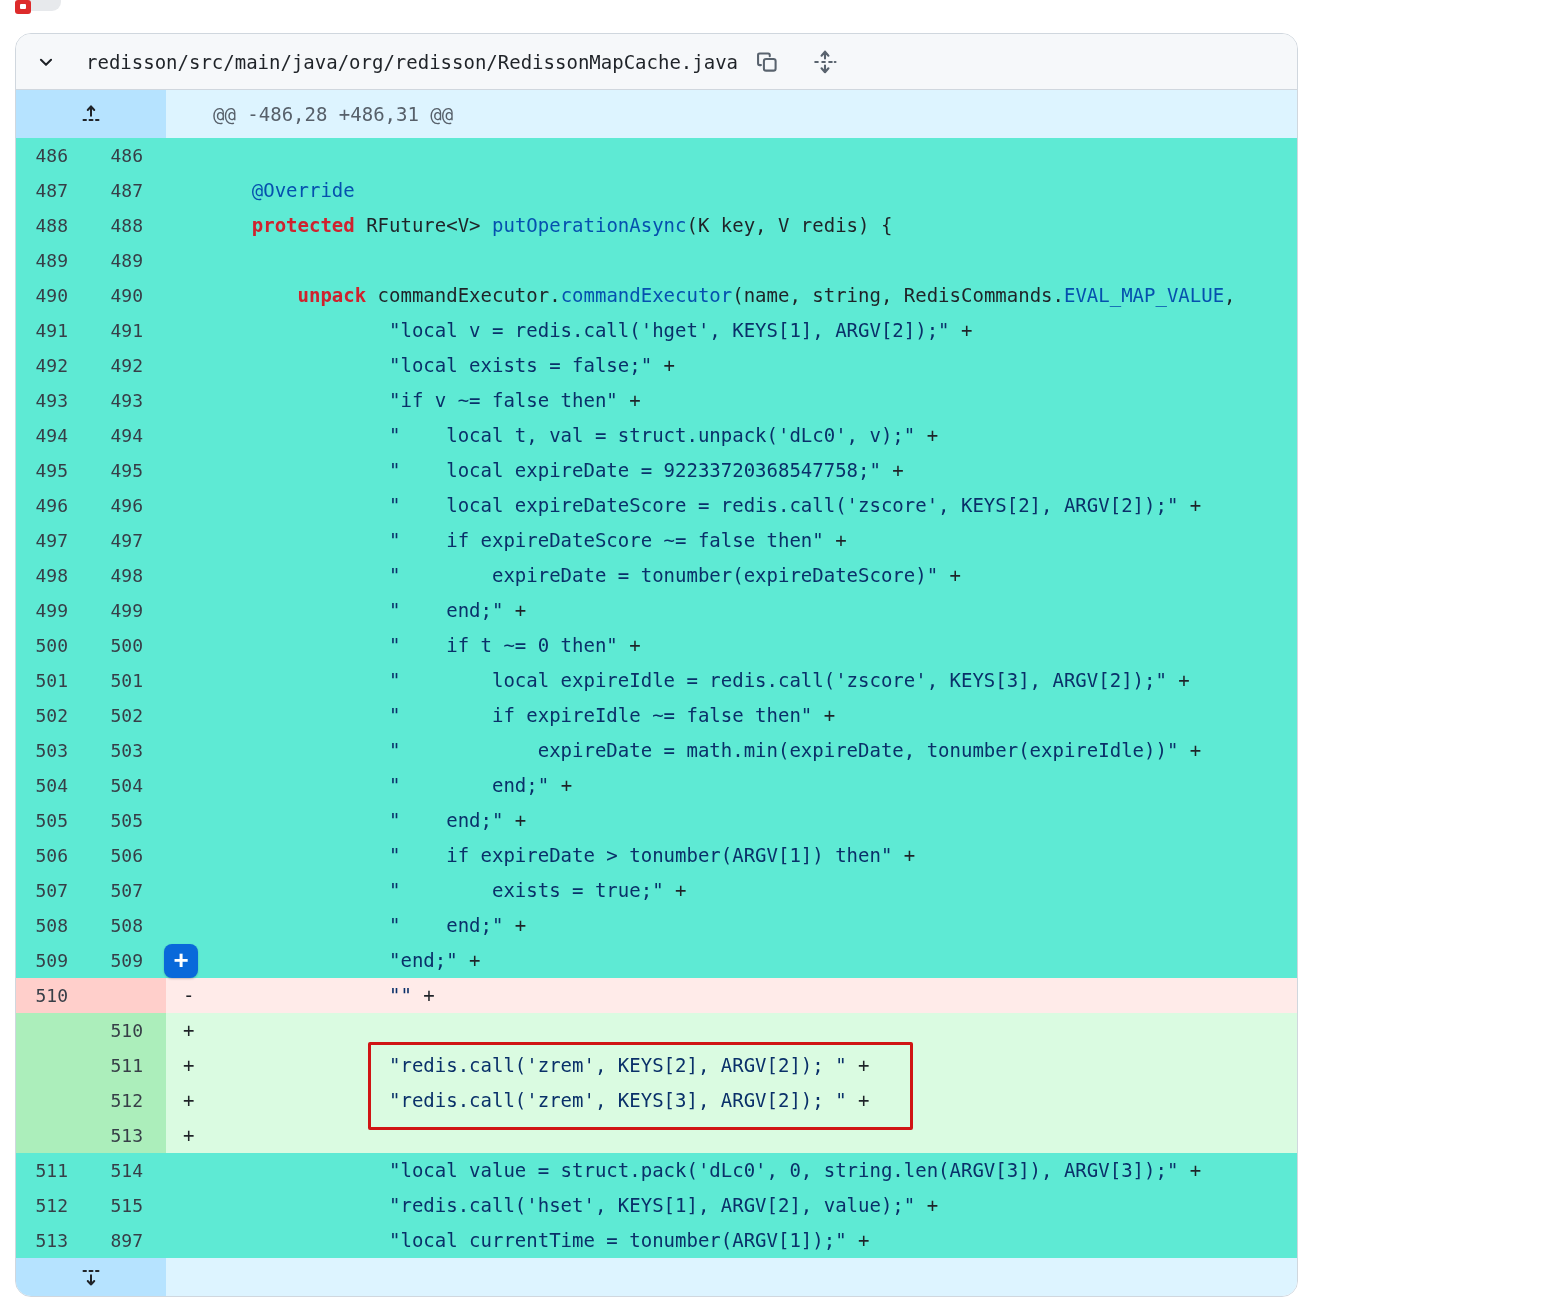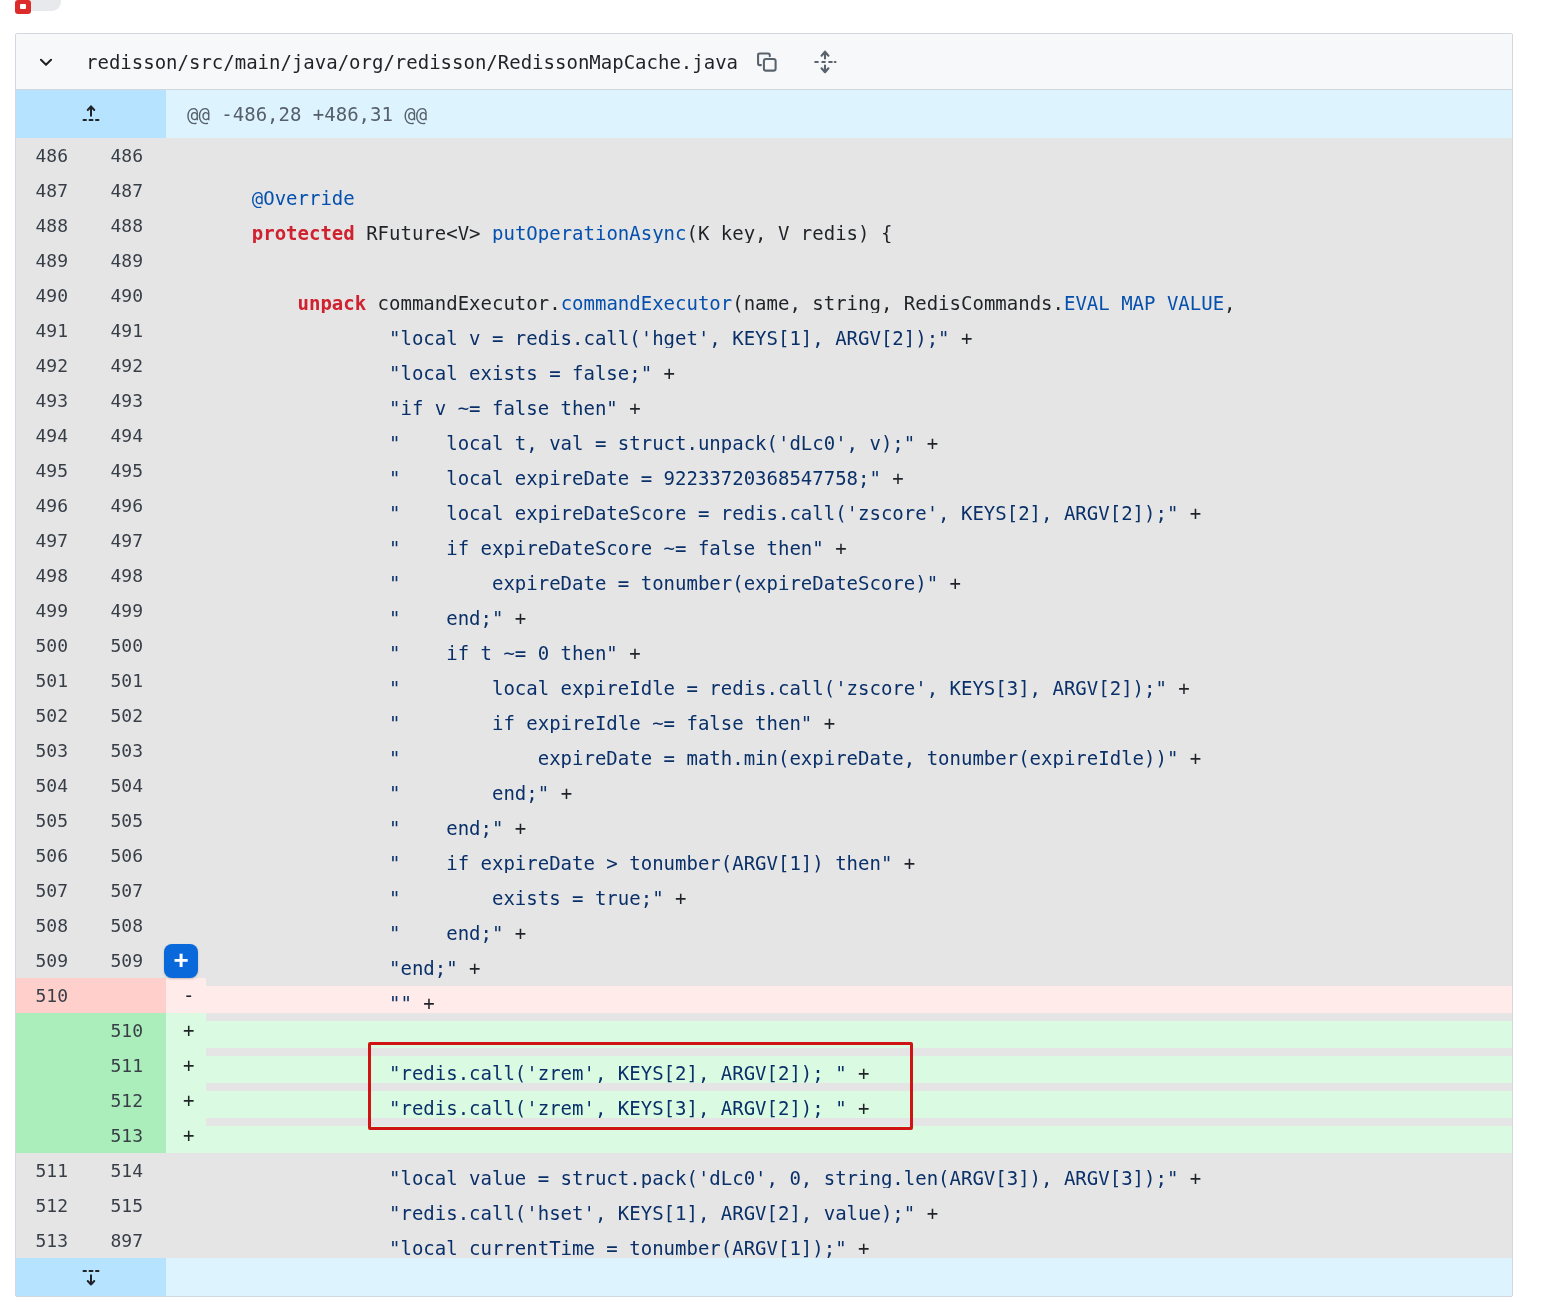--- a/index.html
+++ b/index.html
@@ -7,53 +7,53 @@
                font-family: "Liberation Sans", sans-serif; position: relative; }
 
   
   .artifact-pill { position: absolute; left: 23px; top: -9px; width: 38px; height: 20px;
                    background: #e7e9ec; border-radius: 9px; }
   .artifact-red { position: absolute; left: 15px; top: 0; width: 16px; height: 14px;
                   background: #dd2b2b; border-radius: 3px; }
   .artifact-red::after { content: ""; position: absolute; left: 5px; top: 4px; width: 6px; height: 5px;
                   background: #ffffff; border-radius: 1px; }
 
-  .diff-container { position: absolute; left: 15px; top: 33px; width: 1498px;
-                    border: 1px solid #d0d7de; border-radius: 2px; overflow: hidden; background: #fff; }
+  .diff-container { position: absolute; left: 15px; top: 33px; width: 1283px;
+                    border: 1px solid #d0d7de; border-radius: 16px; overflow: hidden; background: #fff; }
 
   
   .file-header { height: 56px; display: flex; align-items: center; padding: 0 16px;
                  background: #f6f8fa; border-bottom: 1px solid #d0d7de; }
   .chevron-btn { width: 28px; height: 28px; display: flex; align-items: center; justify-content: center;
                  border-radius: 6px; cursor: pointer; flex: none; }
   .file-path { font-family: "DejaVu Sans Mono", monospace; font-size: 19px; color: #1f2328;
                margin-left: 26px; cursor: pointer; white-space: nowrap; }
   .icon-btn { width: 30px; height: 30px; display: flex; align-items: center; justify-content: center;
               border-radius: 6px; cursor: pointer; flex: none; color: #59636e; }
   .icon-btn.copy { margin-left: 14px; }
   .icon-btn.unfold { margin-left: 28px; }
 
   
   .hunk-row, .expand-row { display: flex; }
   .hunk-row { height: 48px; }
   .expand-row { height: 38px; }
   .hunk-left { width: 150px; flex: none; background: #b6e3ff; display: flex; align-items: center;
                justify-content: center; cursor: pointer; }
-  .hunk-content { flex: 1; background: #ddf4ff; display: flex; align-items: center; padding-left: 21px;
+  .hunk-content { flex: 1; background: #ddf4ff; display: flex; align-items: center; padding-left: 47px;
                   font-family: "DejaVu Sans Mono", monospace; font-size: 19px; color: #57606a; }
   .expand-left { width: 150px; flex: none; background: #b6e3ff; display: flex; align-items: center;
                  justify-content: center; cursor: pointer; }
   .expand-fill { flex: 1; background: #ddf4ff; }
 
   .row { display: flex; height: 35px; line-height: 35px; position: relative;
-         font-family: "DejaVu Sans Mono", monospace; font-size: 19px; background: #e5e5e5; }
+         font-family: "DejaVu Sans Mono", monospace; font-size: 19px; background: #5eead4; }
   .num { width: 75px; flex: none; text-align: right; padding-right: 23px; font-size: 18px;
          color: #373e47; cursor: pointer; user-select: none; }
   .marker { width: 40px; flex: none; padding-left: 17px; color: #1f2328; }
-  .code { flex: 1; white-space: pre; color: #1f2328; margin-top: 8px; }
+  .code { flex: 1; white-space: pre; color: #1f2328; }
 
   .row.del .marker, .row.del .code { background: #ffebe9; }
   .row.del .num { background: #ffcfcb; }
   .row.add .marker, .row.add .code { background: #dafbe1; }
   .row.add .num { background: #aceebb; }
 
   .seg.kw  { color: #cf222e; font-weight: bold; }
   .seg.str { color: #0a3069; }
   .seg.fn  { color: #0550ae; }
 

